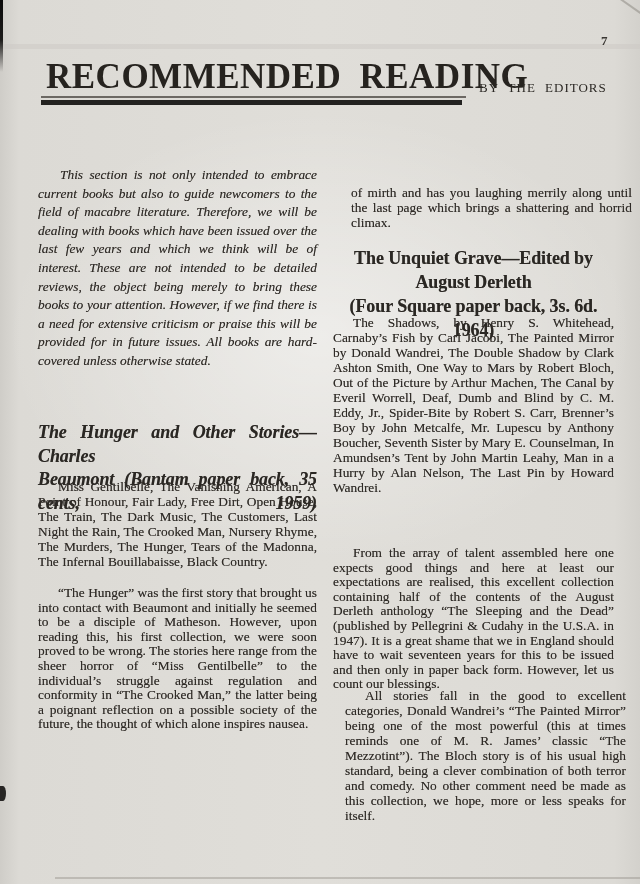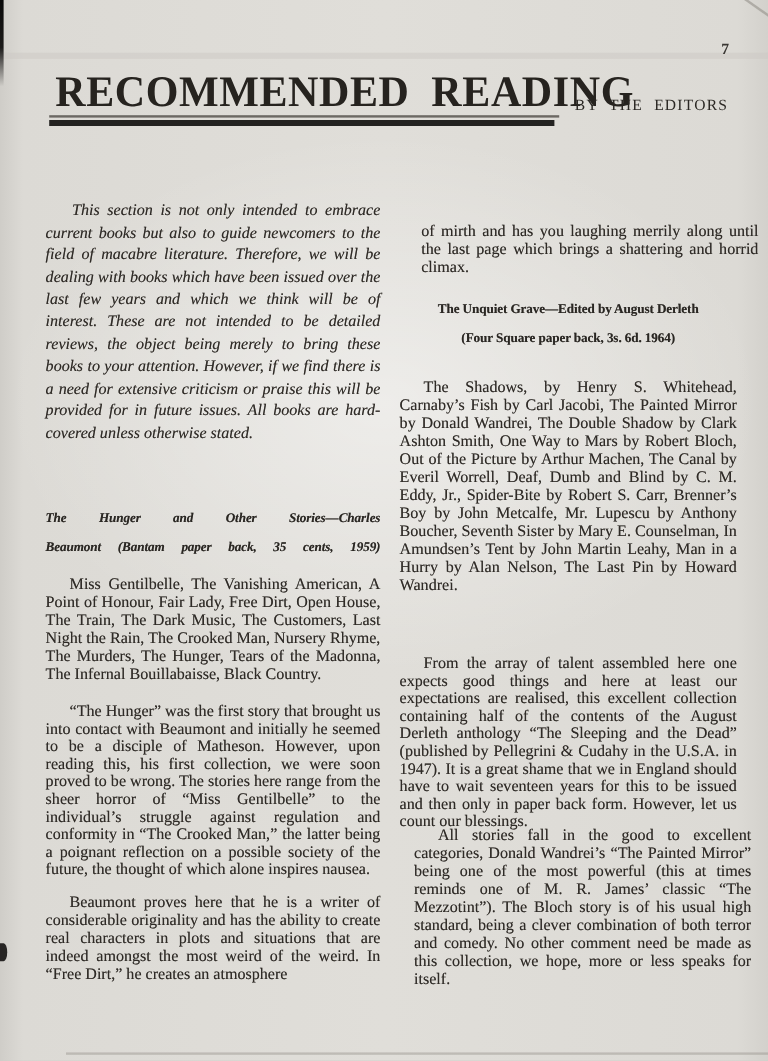--- a/index.html
+++ b/index.html
@@ -46,21 +46,21 @@
     font-size: 13.4px;
     line-height: 15.1px;
     text-align: justify;
     color: #2f2b27;
     text-shadow: 0 0 0.4px rgba(47,43,39,0.55);
   }
   .indent { text-indent: 20px; }
 
   .review-heading {
     position: absolute;
-    font-size: 11px; font-weight: bold; color: #2a2723;
+    font-size: 18px; font-weight: bold; color: #2a2723;
     letter-spacing: -0.1px;
     text-shadow: 0 0 0.4px rgba(42,39,35,0.55);
   }
   .review-heading .jline { text-align: justify; text-align-last: justify; line-height: 23.5px; }
   .review-heading.centered { text-align: center; }
   .review-heading.centered .cline { line-height: 24px; }
 
   
   #intro          { left: 38px;  top: 166px; width: 279px; line-height: 18.6px; text-indent: 22px; font-style: italic; }
   #review1-head   { left: 38px;  top: 421px; width: 279px; font-style: italic; }
@@ -118,21 +118,20 @@
 
   <div class="review-heading" id="review1-head">
     <div class="jline">The Hunger and Other Stories—Charles</div>
     <div class="jline">Beaumont (Bantam paper back, 35 cents, 1959)</div>
   </div>
 
   <p class="block indent" id="story-list" style="margin:0;">Miss Gentilbelle, The Vanishing American, A Point of Honour, Fair Lady, Free Dirt, Open House, The Train, The Dark Music, The Customers, Last Night the Rain, The Crooked Man, Nursery Rhyme, The Murders, The Hunger, Tears of the Madonna, The Infernal Bouillabaisse, Black Country.</p>
 
   <p class="block indent" id="para-hunger" style="margin:0;">“The Hunger” was the first story that brought us into contact with Beaumont and initially he seemed to be a disciple of Matheson. However, upon reading this, his first collection, we were soon proved to be wrong. The stories here range from the sheer horror of “Miss Gentilbelle” to the individual’s struggle against regulation and conformity in “The Crooked Man,” the latter being a poignant reflection on a possible society of the future, the thought of which alone inspires nausea.</p>
 
-  <p class="block indent" id="para-beaumont" style="margin:0;">Beaumont proves here that he is a writer of considerable originality and has the ability to create real characters in plots and situations that are indeed amongst the most weird of the weird. In “Free Dirt,” he creates an atmosphere</p>
 
   <p class="block" id="continuation" style="margin:18px;">of mirth and has you laughing merrily along until the last page which brings a shattering and horrid climax.</p>
 
   <div class="review-heading centered" id="review2-head">
     <div class="cline">The Unquiet Grave—Edited by August Derleth</div>
     <div class="cline">(Four Square paper back, 3s. 6d. 1964)</div>
   </div>
 
   <p class="block indent" id="para-shadows" style="margin:0;">The Shadows, by Henry S. Whitehead, Carnaby’s Fish by Carl Jacobi, The Painted Mirror by Donald Wandrei, The Double Shadow by Clark Ashton Smith, One Way to Mars by Robert Bloch, Out of the Picture by Arthur Machen, The Canal by Everil Worrell, Deaf, Dumb and Blind by C. M. Eddy, Jr., Spider-Bite by Robert S. Carr, Brenner’s Boy by John Metcalfe, Mr. Lupescu by Anthony Boucher, Seventh Sister by Mary E. Counselman, In Amundsen’s Tent by John Martin Leahy, Man in a Hurry by Alan Nelson, The Last Pin by Howard Wandrei.</p>
 

